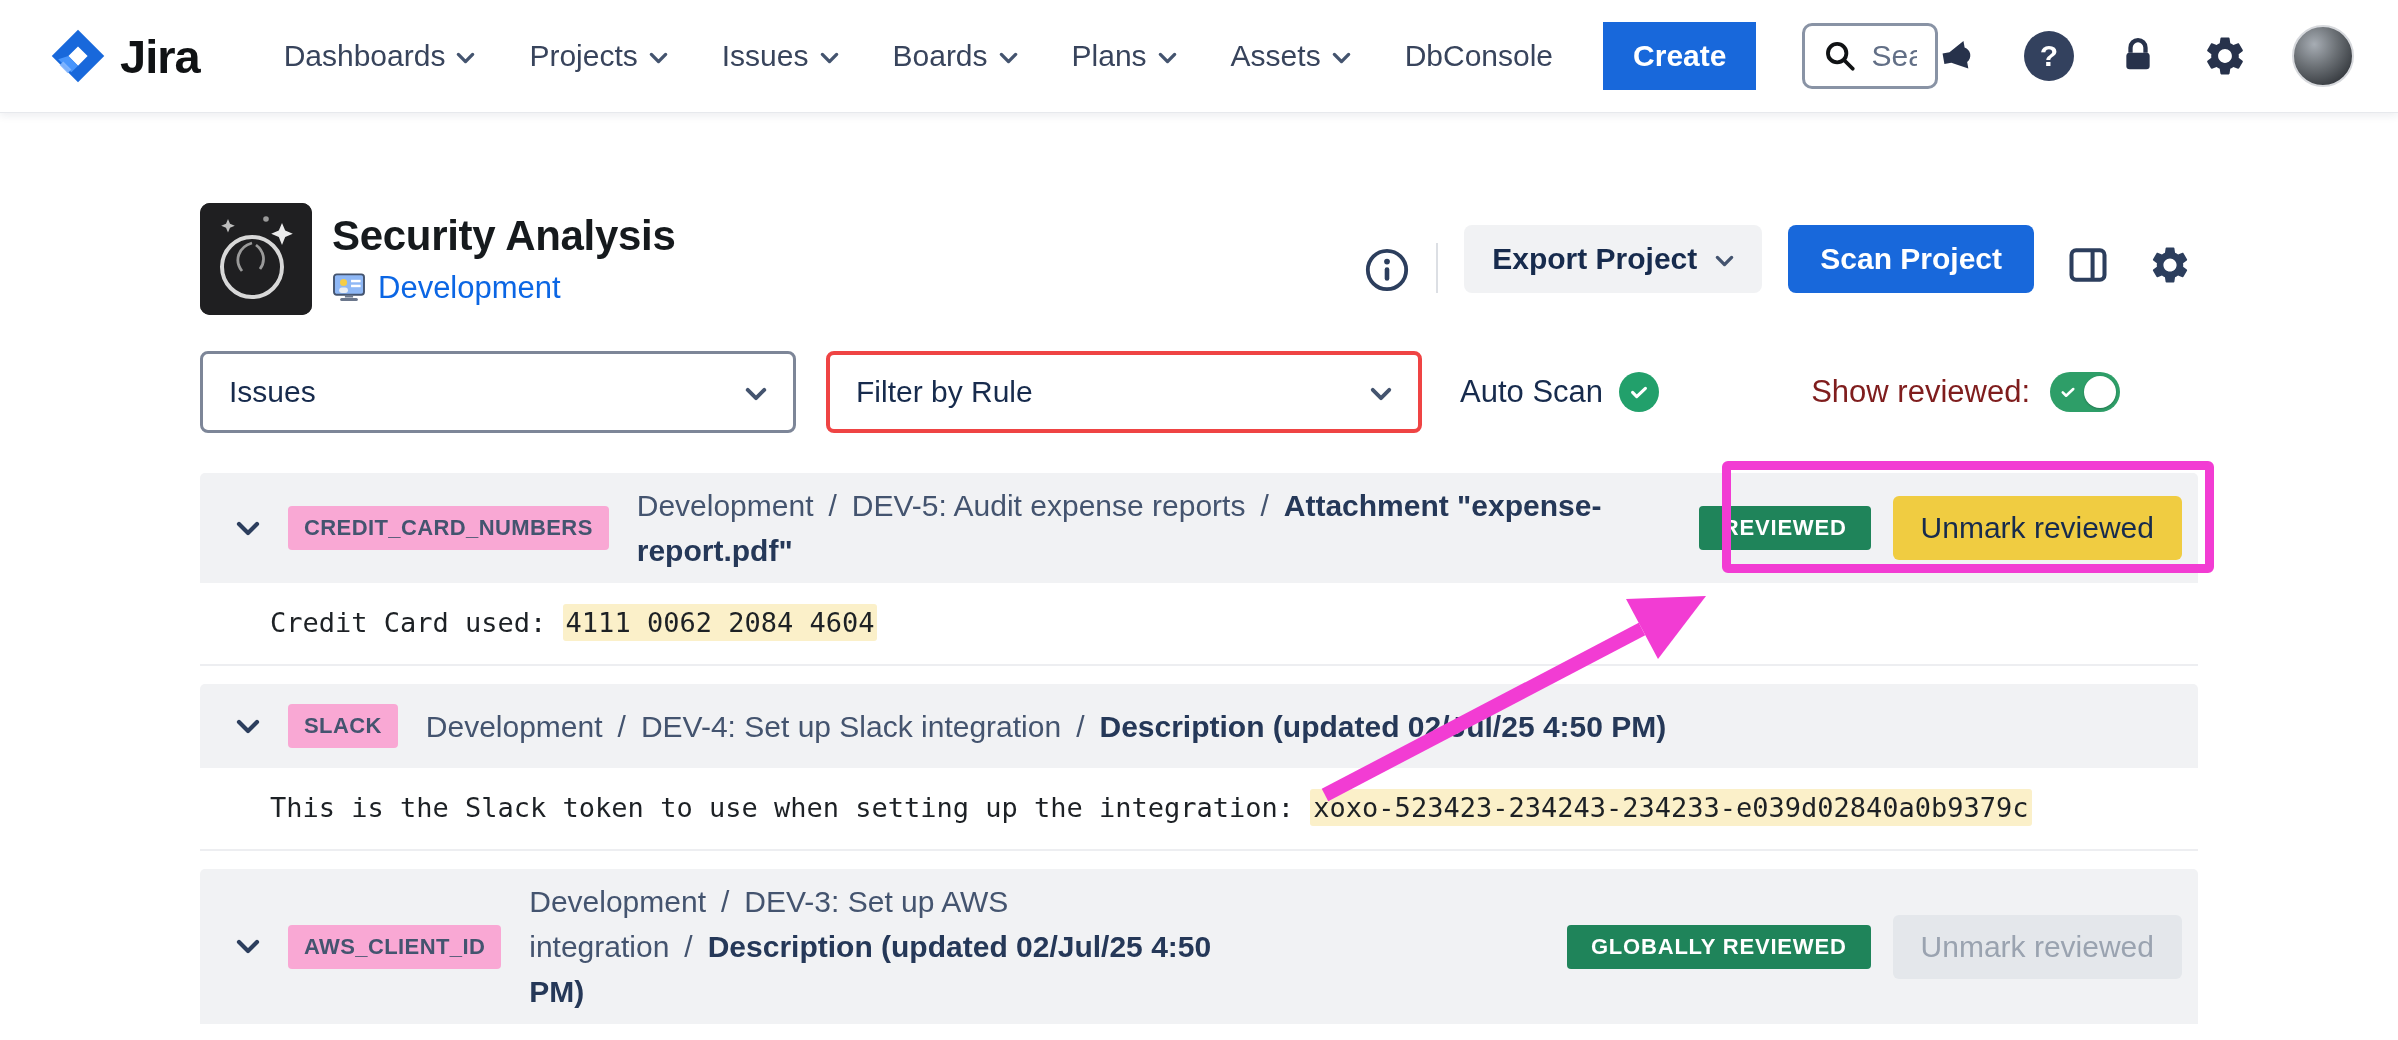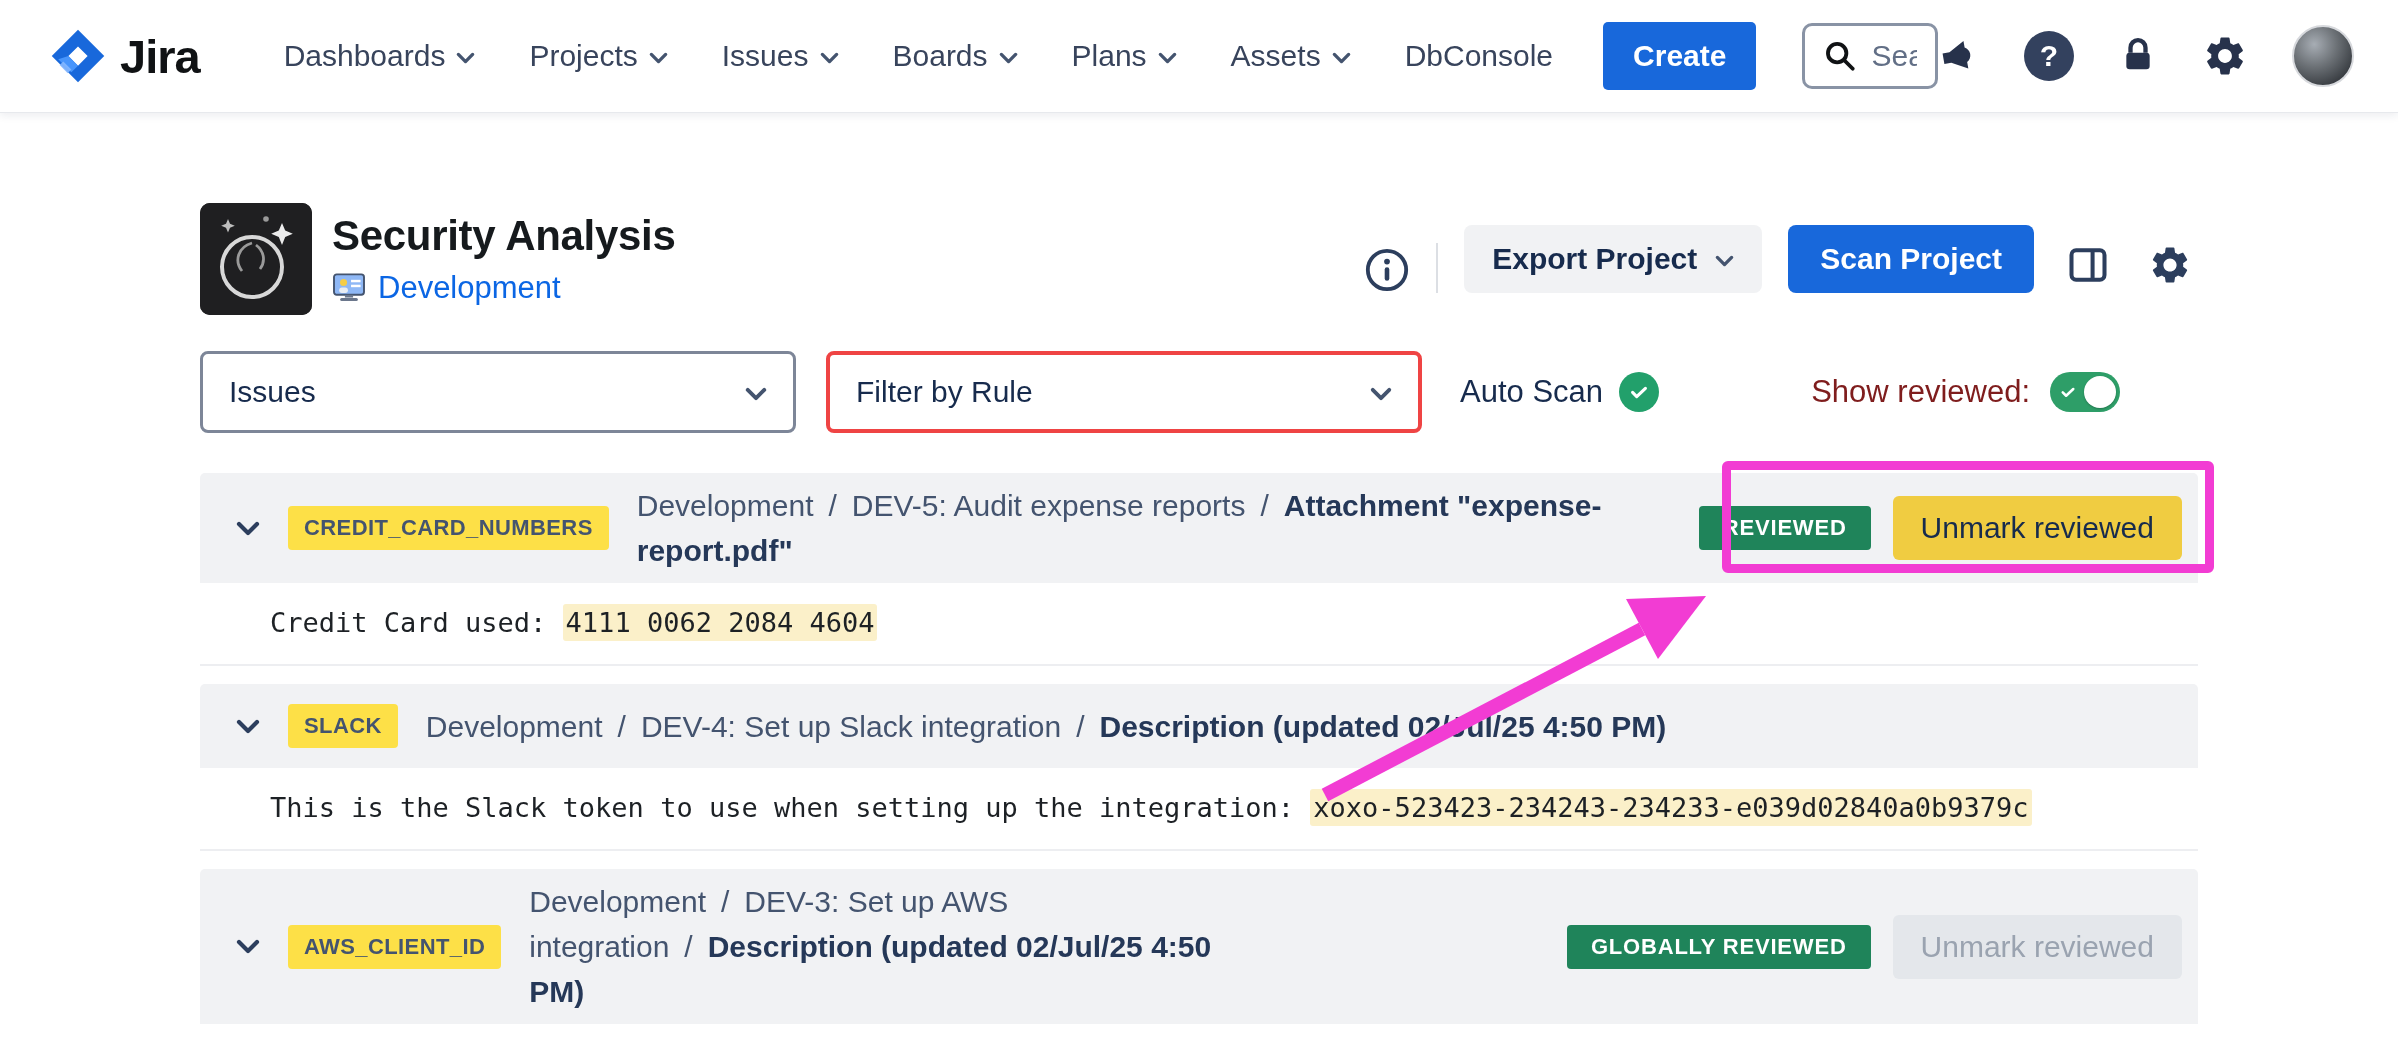--- a/index.html
+++ b/index.html
@@ -10,21 +10,21 @@
   
   .navbar { height:113px; display:flex; align-items:center; padding:0 44px 0 50px;
     border-bottom:1px solid #E7E9ED; box-shadow:0 3px 8px rgba(23,43,77,.08); position:relative; background:#fff; z-index:2;}
   .logo { display:flex; align-items:center; gap:14px; cursor:pointer; }
   .logo svg { width:56px; height:56px; }
   .logo-text { font-size:47px; font-weight:700; color:#101214; letter-spacing:-1px; }
   .nav-items { display:flex; align-items:center; gap:54px; margin-left:84px; }
   .nav-item { display:flex; align-items:center; gap:11px; font-size:30px; color:#38445C; cursor:pointer; white-space:nowrap;}
   .chev { width:19px; height:12px; color:#44546F; margin-top:4px; }
   .btn-create { margin-left:50px; background:#1868DB; color:#fff; font-size:30px; font-weight:600;
-    padding:17px 30px; border-radius:5px; border:none; cursor:pointer; font-family:inherit;}
+    padding:17px 30px; border-radius:0; border:none; cursor:pointer; font-family:inherit;}
   .search-box { margin-left:46px; width:350px; height:66px; border:3px solid #8993A5; border-radius:10px;
     display:flex; align-items:center; gap:14px; padding:0 18px; background:#fff;}
   .search-box svg { width:34px; height:34px; color:#101214; flex:none;}
   .search-box input { border:none; outline:none; font-size:30px; color:#172B4D; width:100%; font-family:inherit; background:transparent;}
   .search-box input::placeholder { color:#626F86; }
   .nav-icons { margin-left:auto; display:flex; align-items:center; gap:44px; color:#27324B;}
   .ni { display:flex; align-items:center; justify-content:center; cursor:pointer; background:none; border:none; color:#27324B;}
   .help-circle { width:50px; height:50px; border-radius:50%; background:#33415E; color:#fff; display:flex;
     align-items:center; justify-content:center; font-size:30px; font-weight:700; }
   .nav-avatar { width:62px; height:62px; border-radius:50%;
@@ -66,21 +66,21 @@
   .toggle svg { width:18px; height:18px; color:#fff; margin-left:9px; }
   .toggle .knob { position:absolute; right:4px; top:4px; width:32px; height:32px; background:#fff; border-radius:50%;
     box-shadow:0 1px 2px rgba(0,0,0,.25);}
 
   
   .findings { margin-top:40px; }
   .finding { margin-bottom:18px; }
   .f-header { background:#F1F2F4; border-radius:5px 5px 0 0; display:flex; align-items:center;
     padding:10px 16px 10px 36px; min-height:84px; }
   .f-chev { width:24px; height:15px; color:#2C3E5D; margin-right:28px; flex:none; cursor:pointer;}
-  .rule-badge { background:#fde047; color:#44546F; font-size:22px; font-weight:700; letter-spacing:.4px;
+  .rule-badge { background:#f9a8d4; color:#44546F; font-size:22px; font-weight:700; letter-spacing:.4px;
     padding:9px 16px; border-radius:4px; white-space:nowrap; margin-right:28px; flex:none;}
   .crumbs { font-size:30px; color:#44546F; line-height:1.5; }
   .crumbs .sep { margin:0 15px; }
   .crumb-last { font-weight:600; color:#253858; }
   .crumbs--wrap { max-width:710px; }
   .f-actions { margin-left:auto; display:flex; align-items:center; gap:22px; padding-left:20px; flex:none;}
   .lozenge { font-size:22px; font-weight:700; letter-spacing:.8px; padding:9px 24px; border-radius:4px; white-space:nowrap;}
   .loz-green { background:#1F845A; color:#fff; }
   .loz-yellow { background:#F5CD47; color:#533F04; }
   .btn-action { background:#F0CC41; border:none; border-radius:6px; height:64px; padding:0 28px; font-size:30px;

